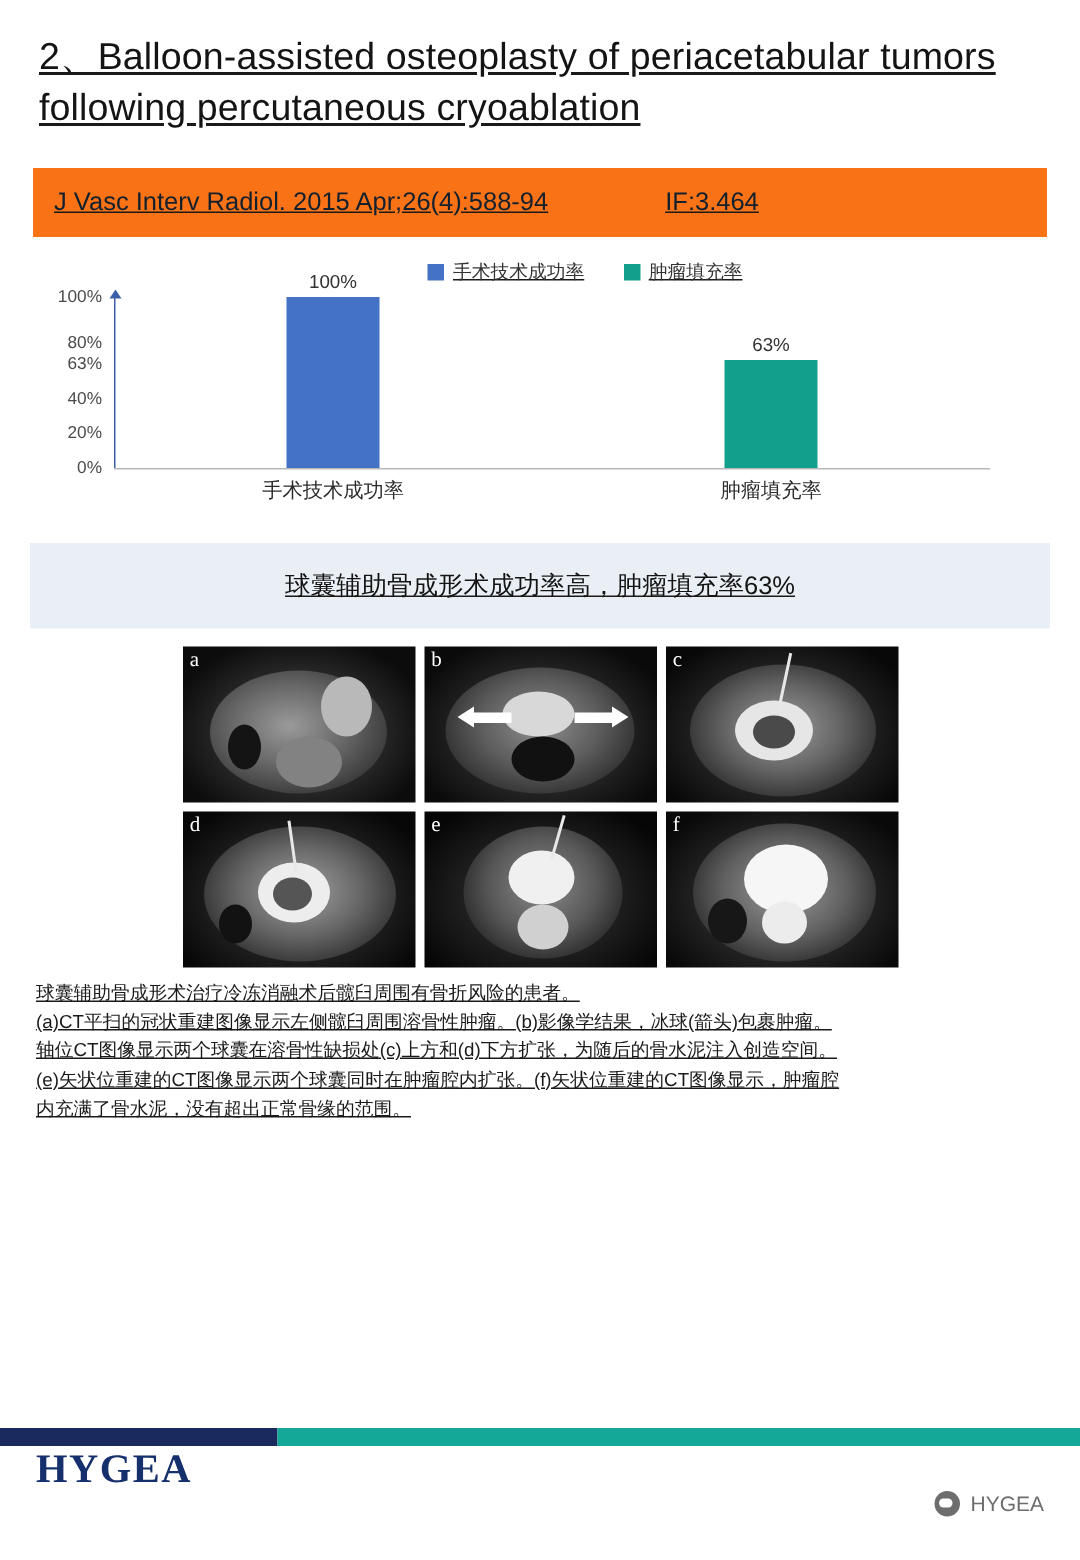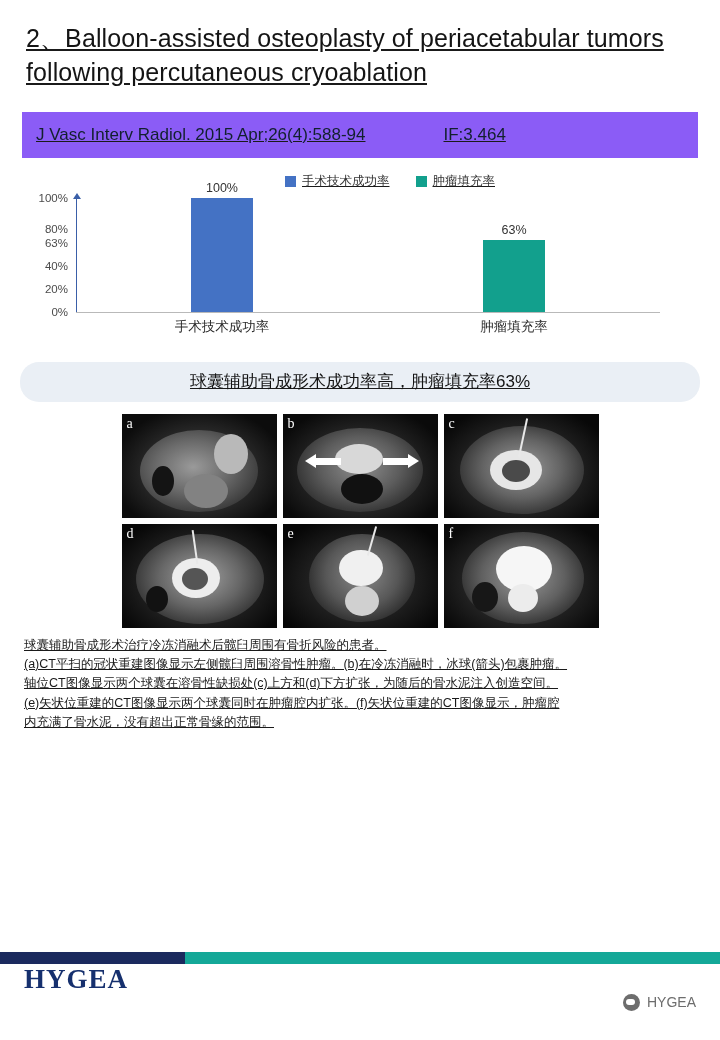--- a/index.html
+++ b/index.html
@@ -29,21 +29,21 @@
     font-size: 25px;
     line-height: 1.35;
     font-weight: 400;
     color: #141414;
     letter-spacing: 0.1px;
   }
 
   
   .cite-band {
     margin: 22px 22px 0 22px;
-    background: #8b5cf6;
+    background: #f97316;
     height: 46px;
     display: flex;
     align-items: center;
     padding: 0 14px;
     box-sizing: border-box;
   }
   .cite-text {
     font-size: 17px;
     color: #12202e;
   }
@@ -173,27 +173,26 @@
     flex: 1;
     text-align: center;
     font-size: 13.5px;
     color: #2b2b2b;
   }
 
   
   .result-band {
     margin: 10px 20px 0 20px;
     background: #eaeff5;
-    height: 40px;
+    height: 57px;
     display: flex;
     align-items: center;
     justify-content: center;
     font-size: 17px;
     color: #141414;
-    border-radius: 19px;
   }
 
   
   .img-grid {
     margin: 12px 0 0 0;
     display: flex;
     flex-direction: column;
     gap: 6px;
     align-items: center;
   }
@@ -442,21 +441,21 @@
         <div class="blob" style="left:18px; top:8px; width:122px; height:92px; background:radial-gradient(ellipse at 50% 48%, #9b9b9b 0%, #606060 48%, #2a2a2a 80%, rgba(0,0,0,0) 93%);"></div>
         <div class="blob" style="left:52px; top:22px; width:56px; height:46px; background:#f6f6f6;"></div>
         <div class="blob" style="left:64px; top:60px; width:30px; height:28px; background:#ececec;"></div>
         <div class="blob" style="left:28px; top:58px; width:26px; height:30px; background:#171717;"></div>
       </div>
     </div>
   </div>
 
   <div class="caption">
     <div>球囊辅助骨成形术治疗冷冻消融术后髋臼周围有骨折风险的患者。</div>
-    <div>(a)CT平扫的冠状重建图像显示左侧髋臼周围溶骨性肿瘤。(b)在冷冻消融时，冰球(箭头)包裹肿瘤。</div>
+    <div>(a)CT平扫的冠状重建图像显示左侧髋臼周围溶骨性肿瘤。(b)影像学结果，冰球(箭头)包裹肿瘤。</div>
     <div>轴位CT图像显示两个球囊在溶骨性缺损处(c)上方和(d)下方扩张，为随后的骨水泥注入创造空间。</div>
     <div>(e)矢状位重建的CT图像显示两个球囊同时在肿瘤腔内扩张。(f)矢状位重建的CT图像显示，肿瘤腔</div>
     <div>内充满了骨水泥，没有超出正常骨缘的范围。</div>
   </div>
 
 
   <div class="bottom-bars">
     <div class="bar-navy"></div>
     <div class="bar-teal"></div>
   </div>

